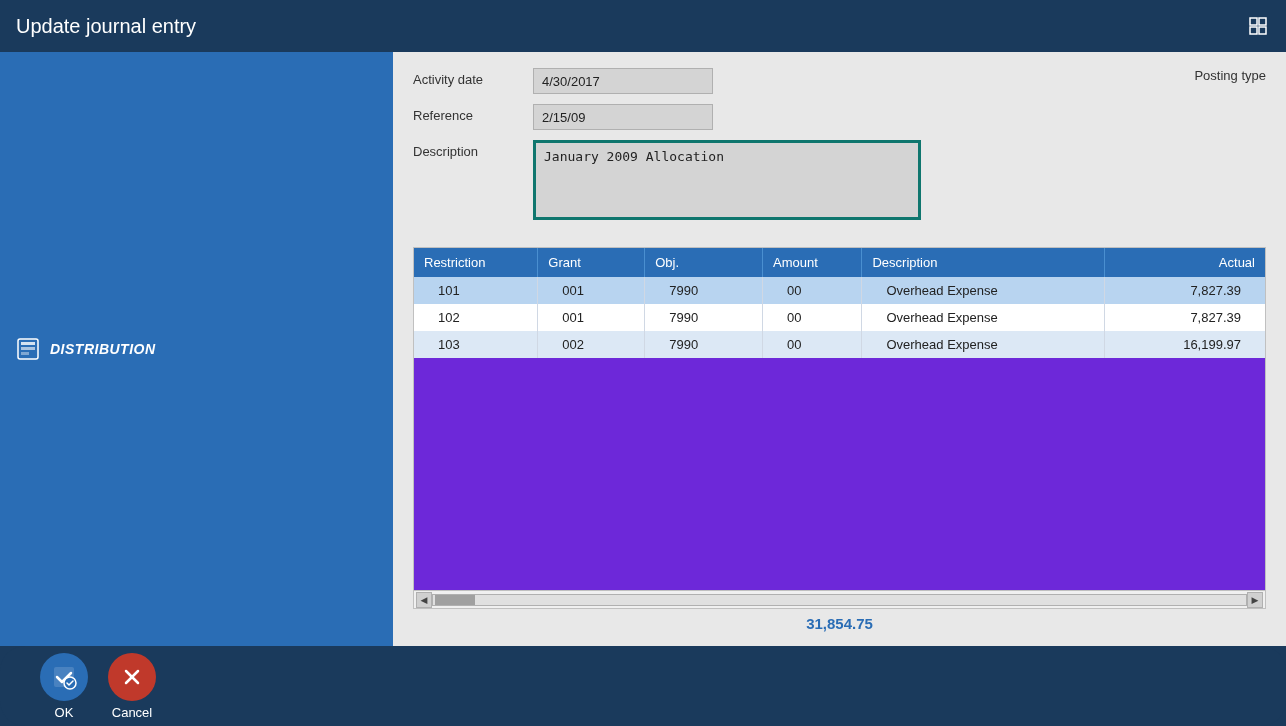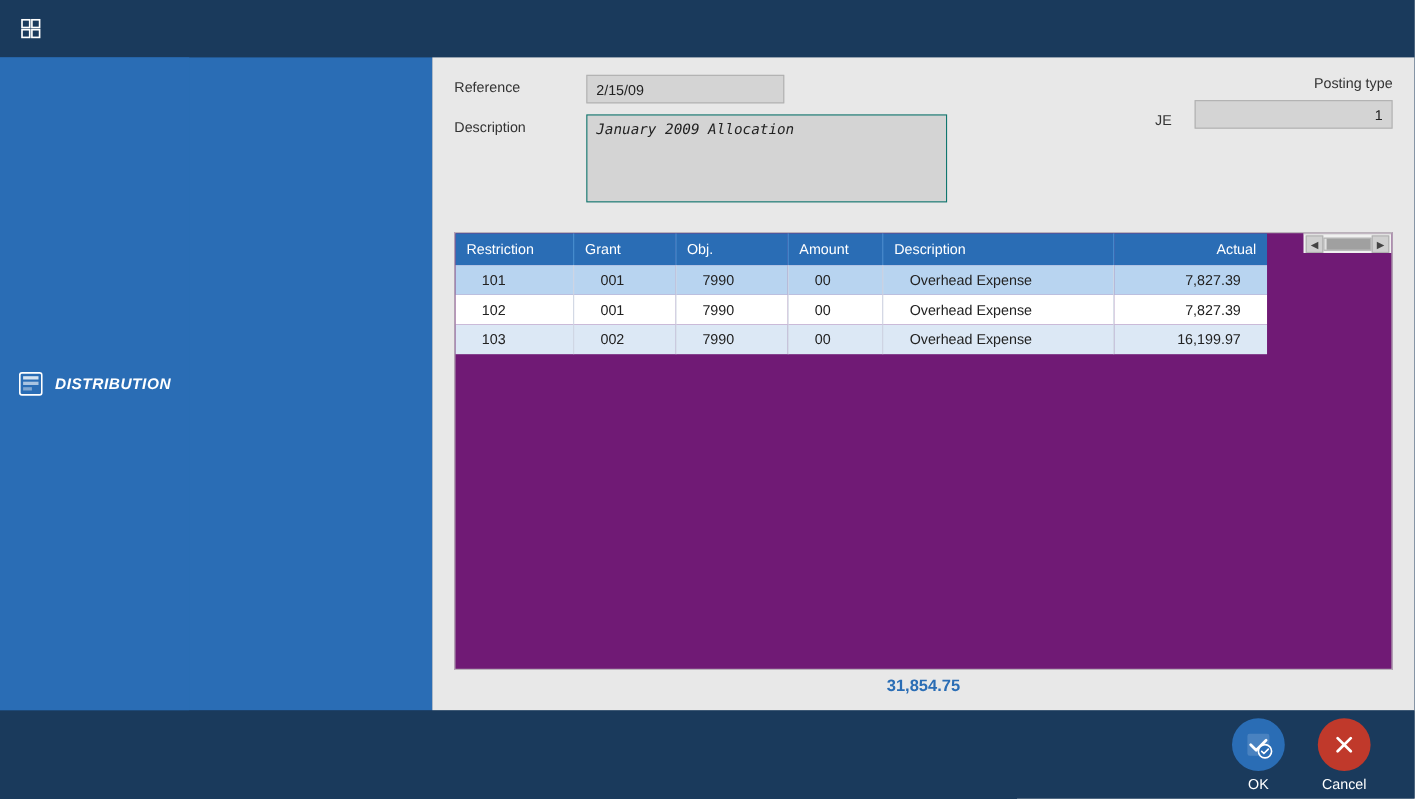--- a/index.html
+++ b/index.html
@@ -133,29 +133,28 @@
       padding: 3px 8px;
       font-size: 13px;
       color: #222;
       height: 26px;
       width: 180px;
       outline: none;
       text-align: right;
     }
     .form-textarea {
       background: #d4d4d4;
-      border: 1px solid #0f766e;
+      border: 3px solid #0f766e;
       padding: 6px 8px;
       font-size: 13px;
       color: #222;
-      width: 328px;
+      width: 388px;
       height: 80px;
       resize: none;
       outline: none;
-      font-style: italic;
     }
     .posting-label {
       color: #333;
       font-size: 13px;
     }
     .je-label {
       color: #333;
       font-size: 13px;
       min-width: 30px;
     }
@@ -171,34 +170,33 @@
     }
     .form-right-col {
       display: flex;
       flex-direction: column;
       gap: 8px;
       align-items: flex-end;
       min-width: 320px;
     }
     .right-col-row {
       display: flex;
-      align-items: flex-end;
-      gap: 6px;
+      align-items: flex-start;
+      gap: 24px;
     }
 
     
     .table-container {
       flex: 1;
-      background: #701a75;
+      background: #6d28d9;
       border: 1px solid #c0c0c0;
       overflow: hidden;
       display: flex;
-      flex-direction: row;
+      flex-direction: column;
       margin-top: 4px;
-      gap: 33px;
     }
     .table-scroll-area {
       flex: 1;
       overflow: auto;
     }
     table {
       width: 100%;
       border-collapse: collapse;
       font-size: 13px;
     }
@@ -281,23 +279,24 @@
       font-weight: 700;
       font-size: 15px;
     }
 
     
     .bottom-bar {
       background: #1a3a5c;
       min-height: 80px;
       display: flex;
       align-items: center;
-      justify-content: flex-end;
+      justify-content: flex-start;
       padding: 0 40px;
-      gap: 30px;
+      gap: 20px;
+      border-radius: 25px;
     }
     .bottom-btn {
       display: flex;
       flex-direction: column;
       align-items: center;
       gap: 4px;
       cursor: pointer;
       color: white;
     }
     .btn-icon-circle {
@@ -319,20 +318,21 @@
 
     
     .textarea-container {
       position: relative;
     }
   </style>
 </head>
 <body>
 
 <div class="title-bar">
+  <span class="title-bar-title">Update journal entry</span>
   <div class="title-bar-maximize">
     <svg class="maximize-icon-svg" viewBox="0 0 20 20">
       <rect x="2" y="2" width="7" height="7" stroke="white" stroke-width="1.5" fill="none"></rect>
       <rect x="11" y="2" width="7" height="7" stroke="white" stroke-width="1.5" fill="none"></rect>
       <rect x="2" y="11" width="7" height="7" stroke="white" stroke-width="1.5" fill="none"></rect>
       <rect x="11" y="11" width="7" height="7" stroke="white" stroke-width="1.5" fill="none"></rect>
     </svg>
   </div>
 </div>
 
@@ -351,38 +351,38 @@
       <span class="sidebar-item-label-dist">DISTRIBUTION</span>
     </div>
   </div>
 
   <div class="right-panel">
 
     <div class="form-top">
 
       <div class="form-left-col">
         <div class="form-row">
+          <span class="form-label">Activity date</span>
+          <input class="form-input" type="text" value="4/30/2017" style="">
+        </div>
+        <div class="form-row">
           <span class="form-label">Reference</span>
           <input class="form-input" type="text" value="2/15/09" style="">
         </div>
         <div class="form-row">
           <span class="form-label">Description</span>
           <div class="textarea-container">
             <textarea class="form-textarea" style="">January 2009 Allocation</textarea>
           </div>
         </div>
       </div>
 
       <div class="form-right-col">
         <div class="right-col-row">
           <span class="posting-label">Posting type</span>
-        </div>
-        <div class="right-col-row">
-          <span class="je-label">JE</span>
-          <input class="form-input-je" type="text" value="1" style="">
         </div>
       </div>
 
     </div>
 
     <div class="table-container">
       <div class="table-scroll-area">
         <table>
           <thead>
             <tr>

